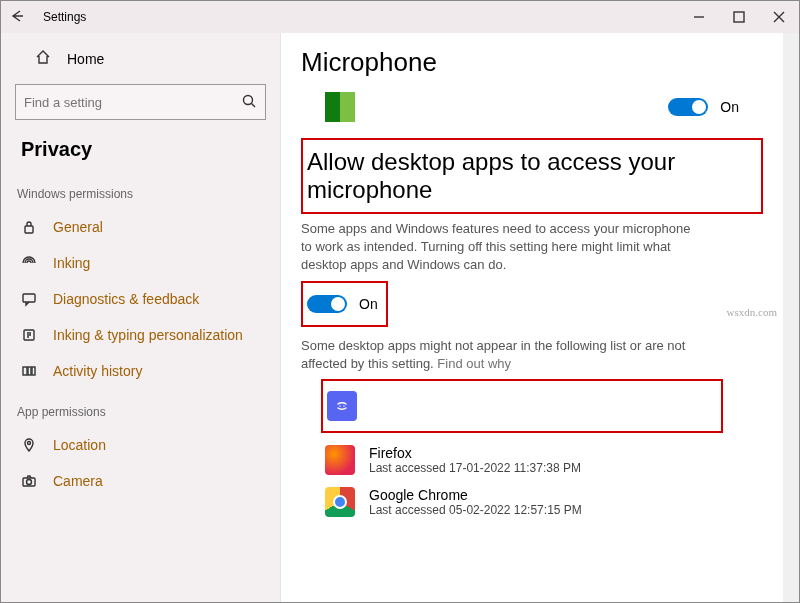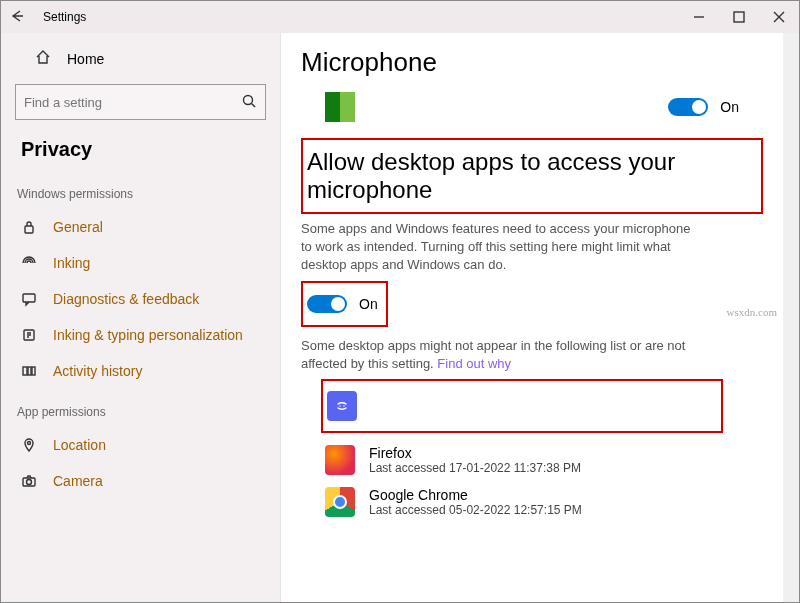--- a/index.html
+++ b/index.html
@@ -27,21 +27,21 @@
 .truncated-row { display: flex; align-items: center; padding: 6px 24px; margin-bottom: 10px; }
 .truncated-row .appicon { width: 30px; height: 30px; background: #107c10; display: flex; }
 .truncated-row .appicon::before { content:""; flex:1; background: linear-gradient(90deg,#107c10 50%,#7cc043 50%); }
 .truncated-row .spacer { flex: 1; }
 .toggle { width: 40px; height: 18px; border-radius: 9px; background: #0078d4; position: relative; }
 .toggle::after { content:""; position:absolute; right:2px; top:2px; width:14px; height:14px; border-radius:50%; background:#fff; }
 .toggle-row { display: flex; align-items: center; padding: 8px 0; }
 .toggle-label { margin-left: 12px; font-size: 14px; }
 .subheading { font-size: 24px; font-weight: 400; margin: 6px 0 6px 0; }
 .desc { font-size: 13px; color: #555; line-height: 1.4; margin-bottom: 6px; max-width: 400px; }
-.link { color: #8b5cf6; cursor: pointer; }
+.link { color: #737373; cursor: pointer; }
 .sortby { padding: 18px 0 6px 24px; font-size: 14px; }
 .sortby .chev { margin-left: 4px; font-size: 10px; }
 .app-row { display: flex; align-items: center; padding: 6px 24px; }
 .app-row .appicon { width: 30px; height: 30px; border-radius: 4px; display:flex; align-items:center; justify-content:center; font-size:16px; color:#fff; }
 .app-row .appinfo { margin-left: 14px; }
 .app-row .appname { font-size: 14px; }
 .app-row .appdate { font-size: 12px; color: #444; }
 .icon-discord { background:#5865f2; }
 .icon-firefox { background: radial-gradient(circle at 30% 30%, #ff9500, #e22850 70%); }
 .icon-chrome { background: conic-gradient(#db4437 0 120deg,#0f9d58 120deg 240deg,#ffcd40 240deg 360deg); border-radius:50%; position:relative; }

